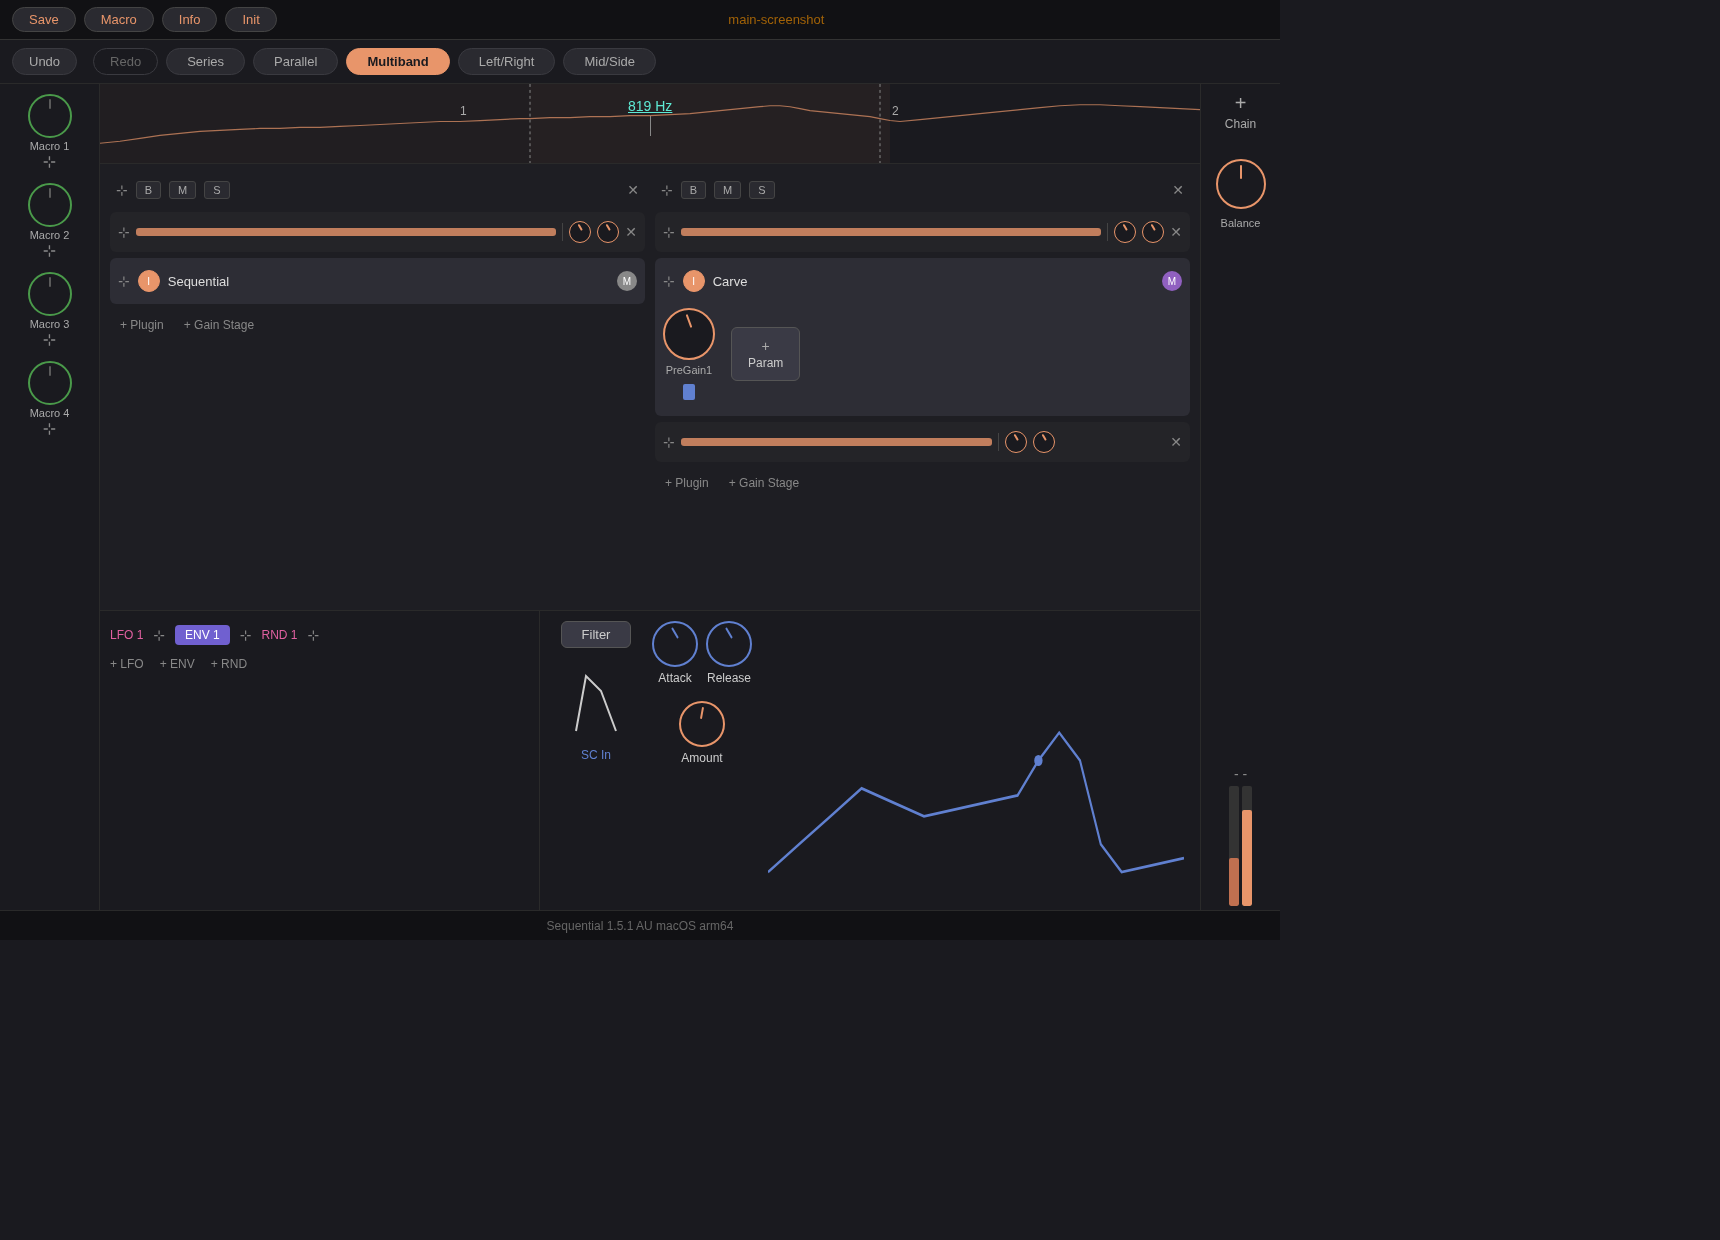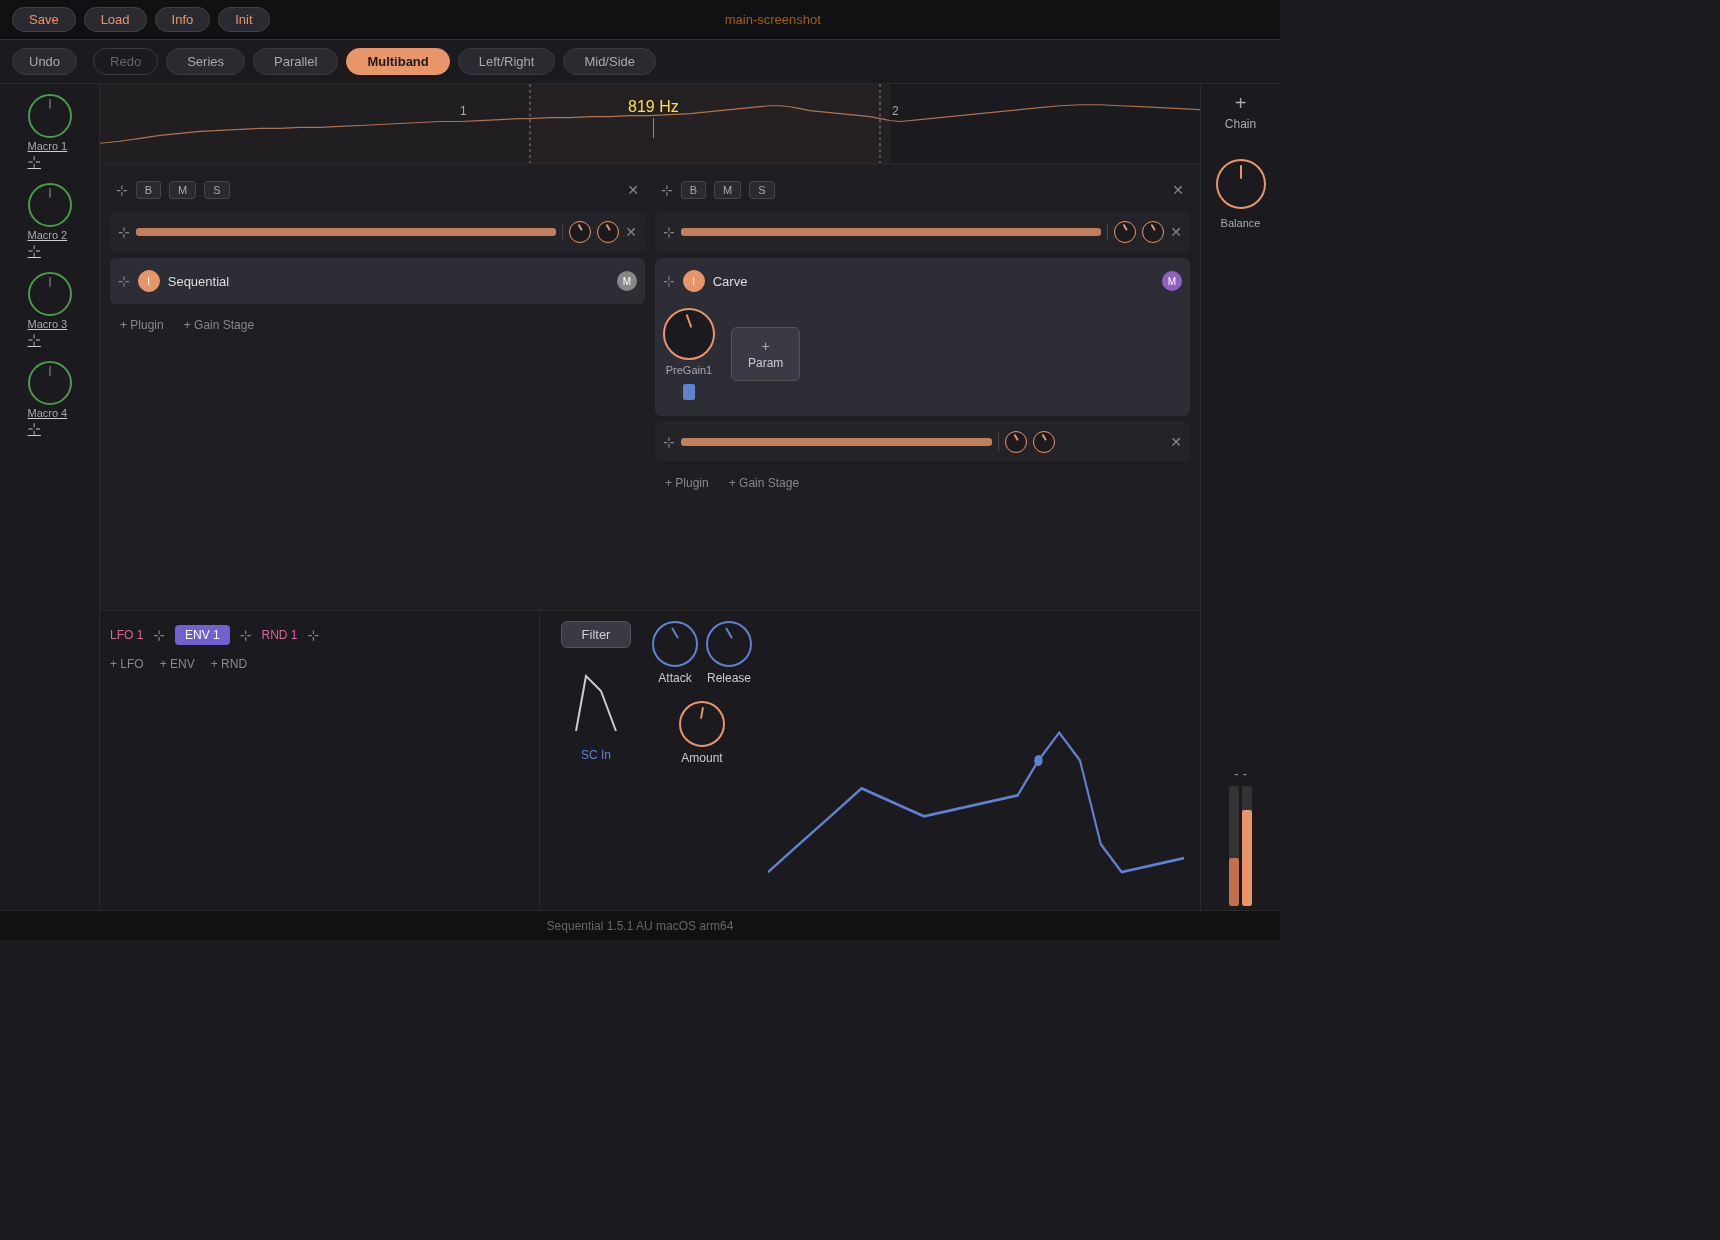--- a/index.html
+++ b/index.html
@@ -98,22 +98,22 @@
       border-right: 1px solid #2a2a2a;
       display: flex;
       flex-direction: column;
       align-items: center;
       padding: 10px 0;
       gap: 4px;
     }
     .macro-knob-container {
       display: flex;
       flex-direction: column;
+      align-items: center;
       margin-bottom: 8px;
-      text-decoration: underline;
     }
     .knob {
       width: 44px;
       height: 44px;
       border-radius: 50%;
       border: 2px solid #3a7a3a;
       background: #1a1a1f;
       position: relative;
       cursor: pointer;
     }
@@ -589,21 +589,21 @@
       bottom: 0;
       width: 100%;
       height: 100%;
     }
   </style>
 </head>
 <body>
 
 <div class="top-bar">
   <button class="top-btn">Save</button>
-  <button class="top-btn">Load</button>
+  <button class="top-btn">Macro</button>
   <button class="top-btn">Info</button>
   <button class="top-btn">Init</button>
   <span class="top-title">main-screenshot</span>
 </div>
 
 <div class="mode-bar">
   <button class="undo-btn">Undo</button>
   <button class="redo-btn">Redo</button>
   <button class="mode-btn">Series</button>
   <button class="mode-btn">Parallel</button>
@@ -648,21 +648,21 @@
         <rect x="430" y="0" width="360" height="80" fill="rgba(180,120,80,0.07)"></rect>
 
         <polyline fill="none" stroke="#e8956a" stroke-width="1.2" opacity="0.7" points="0,60 20,58 40,55 60,52 80,50 100,48 120,47 140,46 160,45 180,45 200,44 220,44 240,43 260,42 280,41 300,40 320,39 340,38 360,38 380,37 400,36 420,35 430,35 450,34 470,34 490,33 510,33 530,32 550,32 570,31 590,30 610,28 630,26 640,25 650,24 660,23 670,22 680,22 690,23 700,25 710,27 720,28 730,29 740,30 750,31 760,32 770,33 780,35 790,37 800,38 820,36 840,34 860,32 880,30 900,28 920,26 940,24 960,22 980,21 1000,21 1020,22 1040,23 1060,24 1080,25 1100,26"></polyline>
 
         <line x1="430" y1="0" x2="430" y2="80" stroke="#888" stroke-width="1" stroke-dasharray="3,3"></line>
 
         <line x1="780" y1="0" x2="780" y2="80" stroke="#888" stroke-width="1" stroke-dasharray="3,3"></line>
       </svg>
       <span class="band-label" style="left: 360px;">1</span>
       <div style="position:absolute; top:14px; left:48%; text-align:center;">
-        <div style="color:#fde047; font-size:16px;">819 Hz</div>
+        <div style="color:#5eead4; font-size:14px;text-decoration:underline;">819 Hz</div>
         <div style="width:1px; height:20px; background:#888; margin:2px auto;"></div>
       </div>
       <span class="band-label" style="left:72%;">2</span>
     </div>
 
     <div class="chains-area">
 
       <div class="chain-col">
 
         <div class="chain-header">

